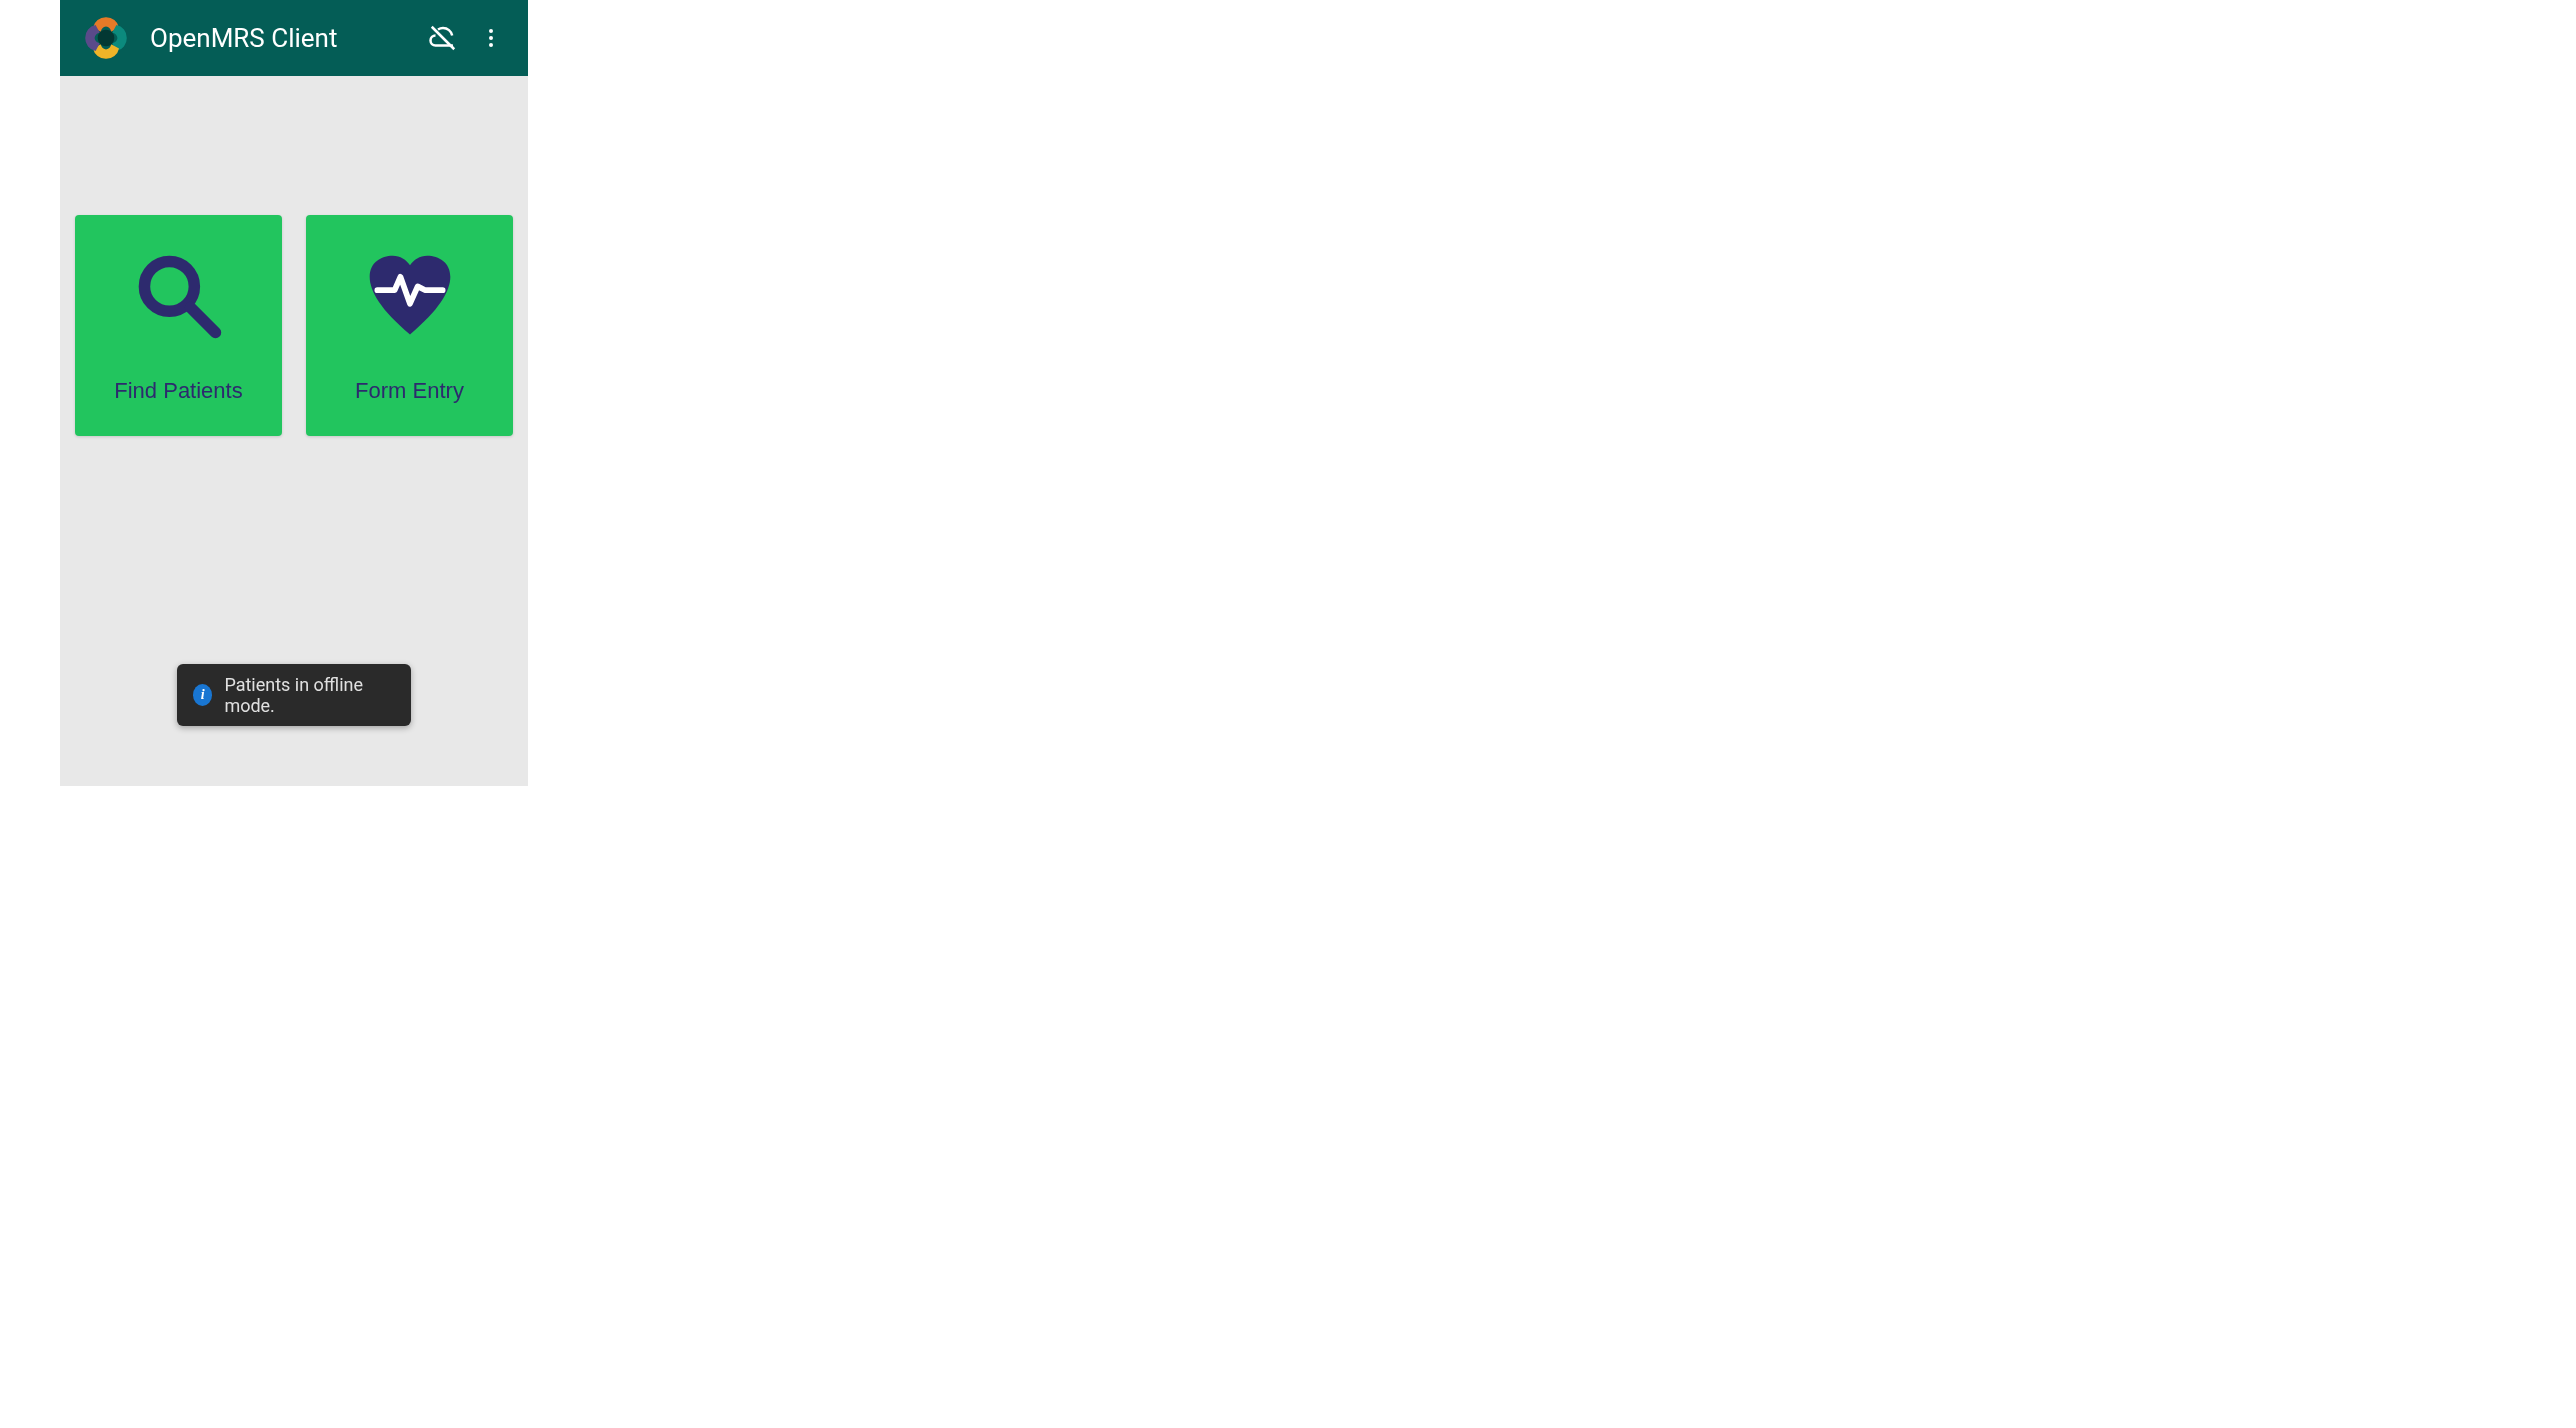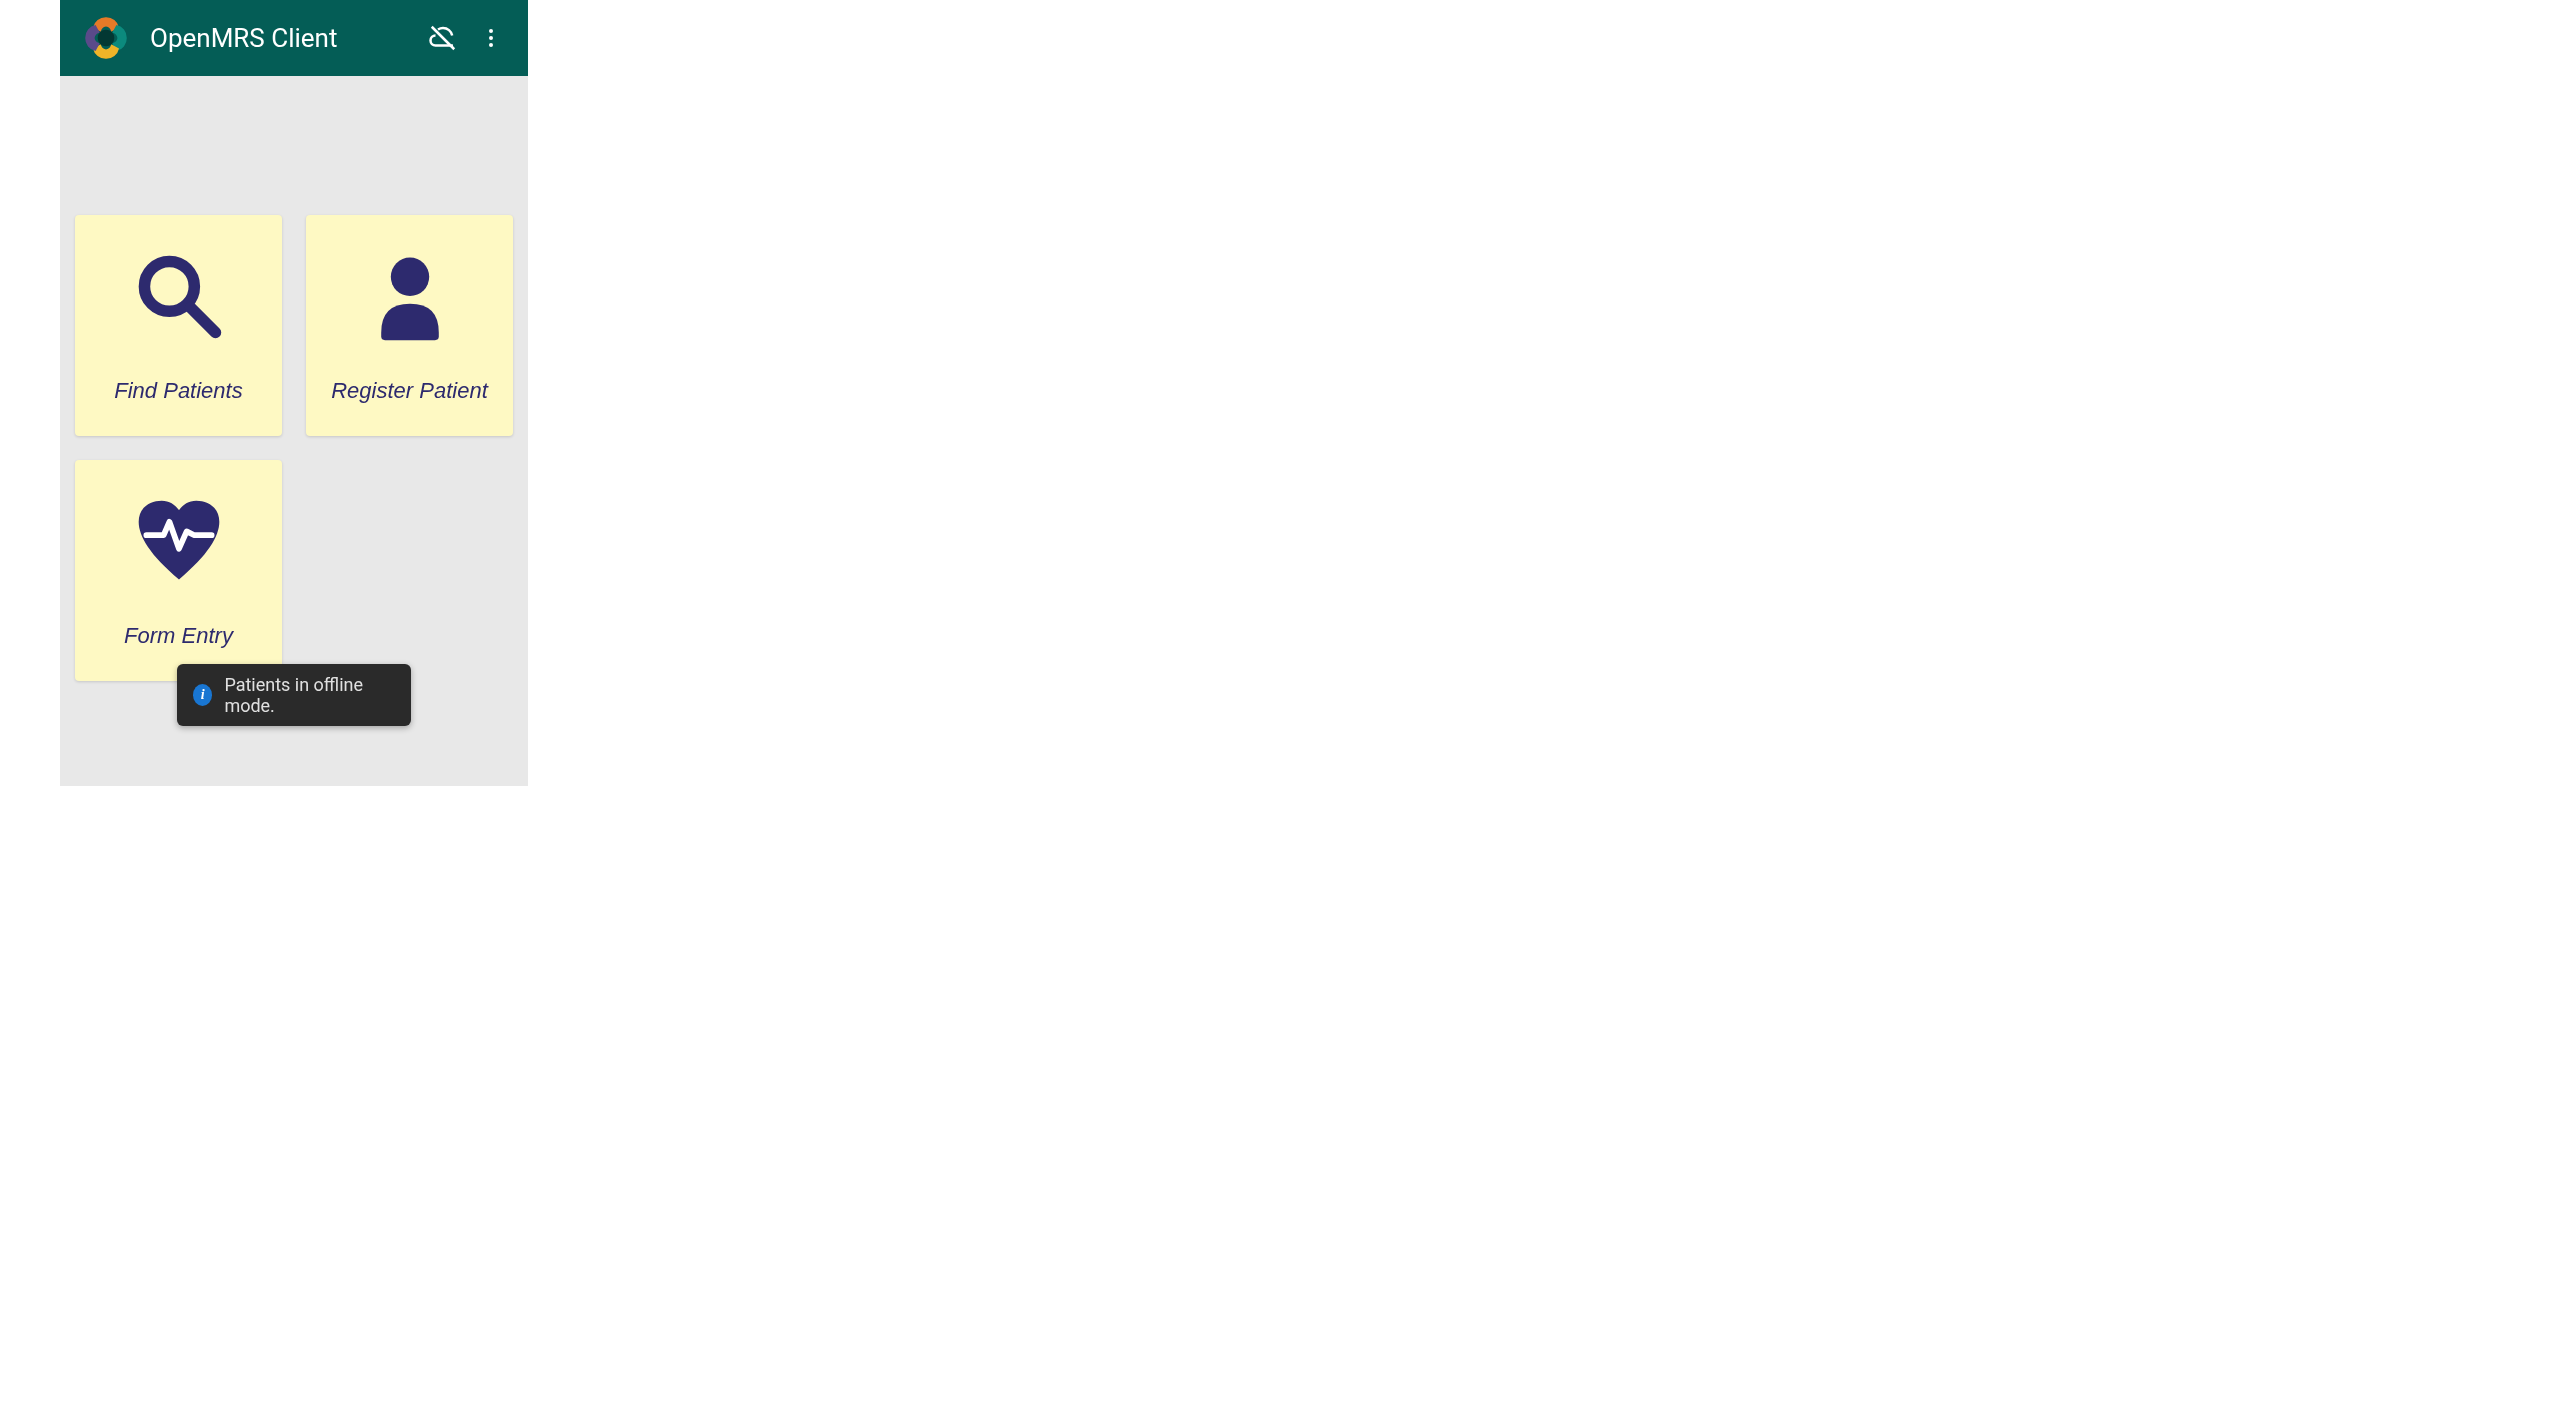--- a/index.html
+++ b/index.html
@@ -48,30 +48,29 @@
       justify-content: center;
       cursor: pointer;
     }
     .grid-container {
       padding: 139px 15px 20px 15px;
       display: grid;
       grid-template-columns: 1fr 1fr;
       gap: 24px;
     }
     .tile {
-      background: #fef9c3;
+      background: #22c55e;
       border-radius: 4px;
       box-shadow: 0 1px 3px rgba(0,0,0,0.15);
       height: 221px;
       display: flex;
       flex-direction: column;
       align-items: center;
       justify-content: center;
       cursor: pointer;
-      font-style: italic;
     }
     .tile-icon {
       width: 96px;
       height: 96px;
       margin-bottom: 34px;
       display: flex;
       align-items: center;
       justify-content: center;
     }
     .tile-label {
@@ -144,29 +143,20 @@
       <div class="tile-icon">
         <svg viewBox="0 0 100 100" width="96" height="96" fill="none" stroke="#2d2a6e" stroke-width="12">
           <circle cx="40" cy="40" r="26"></circle>
           <line x1="62" y1="62" x2="88" y2="88" stroke-linecap="round"></line>
         </svg>
       </div>
       <div class="tile-label">Find Patients</div>
     </div>
 
 
-    <div class="tile">
-      <div class="tile-icon">
-        <svg viewBox="0 0 100 100" width="96" height="96" fill="#2d2a6e">
-          <circle cx="50" cy="30" r="20"></circle>
-          <path d="M 20 88 Q 20 58 50 58 Q 80 58 80 88 L 80 92 Q 80 96 76 96 L 24 96 Q 20 96 20 92 Z"></path>
-        </svg>
-      </div>
-      <div class="tile-label">Register Patient</div>
-    </div>
 
     <div class="tile">
       <div class="tile-icon">
         <svg viewBox="0 0 100 100" width="96" height="96" fill="#2d2a6e">
           <path d="M 50 90 C 20 65 8 45 8 30 C 8 15 20 8 32 8 C 40 8 46 12 50 18 C 54 12 60 8 68 8 C 80 8 92 15 92 30 C 92 45 80 65 50 90 Z"></path>
           <polyline points="16,44 34,44 40,30 50,58 58,40 66,44 84,44" fill="none" stroke="#ffffff" stroke-width="6" stroke-linecap="round" stroke-linejoin="round"></polyline>
         </svg>
       </div>
       <div class="tile-label">Form Entry</div>
     </div>

